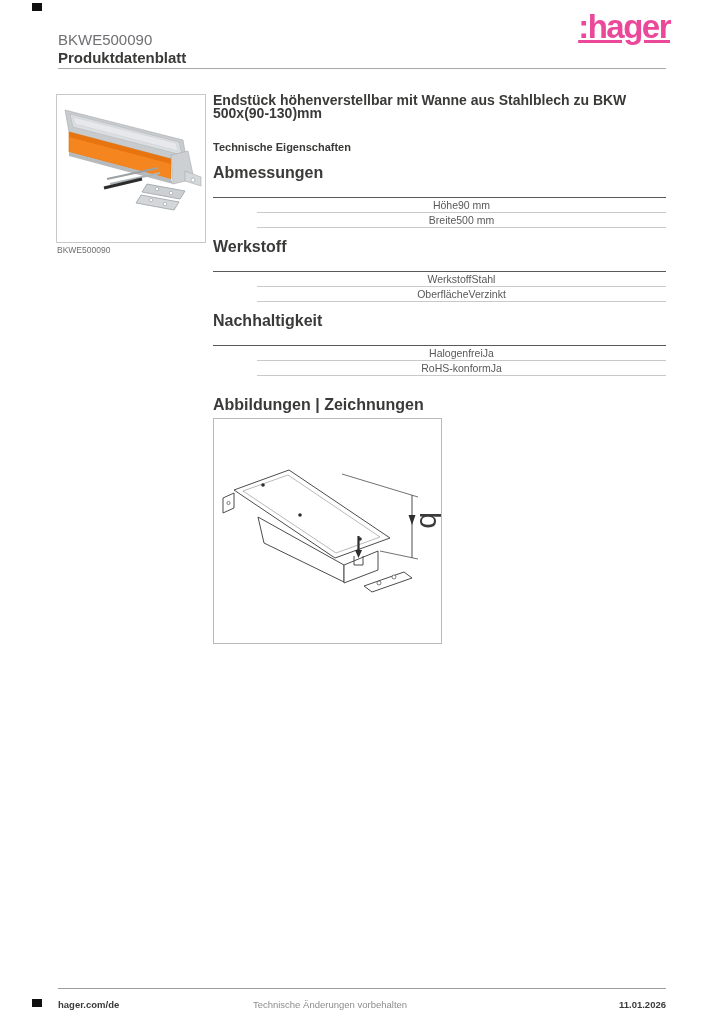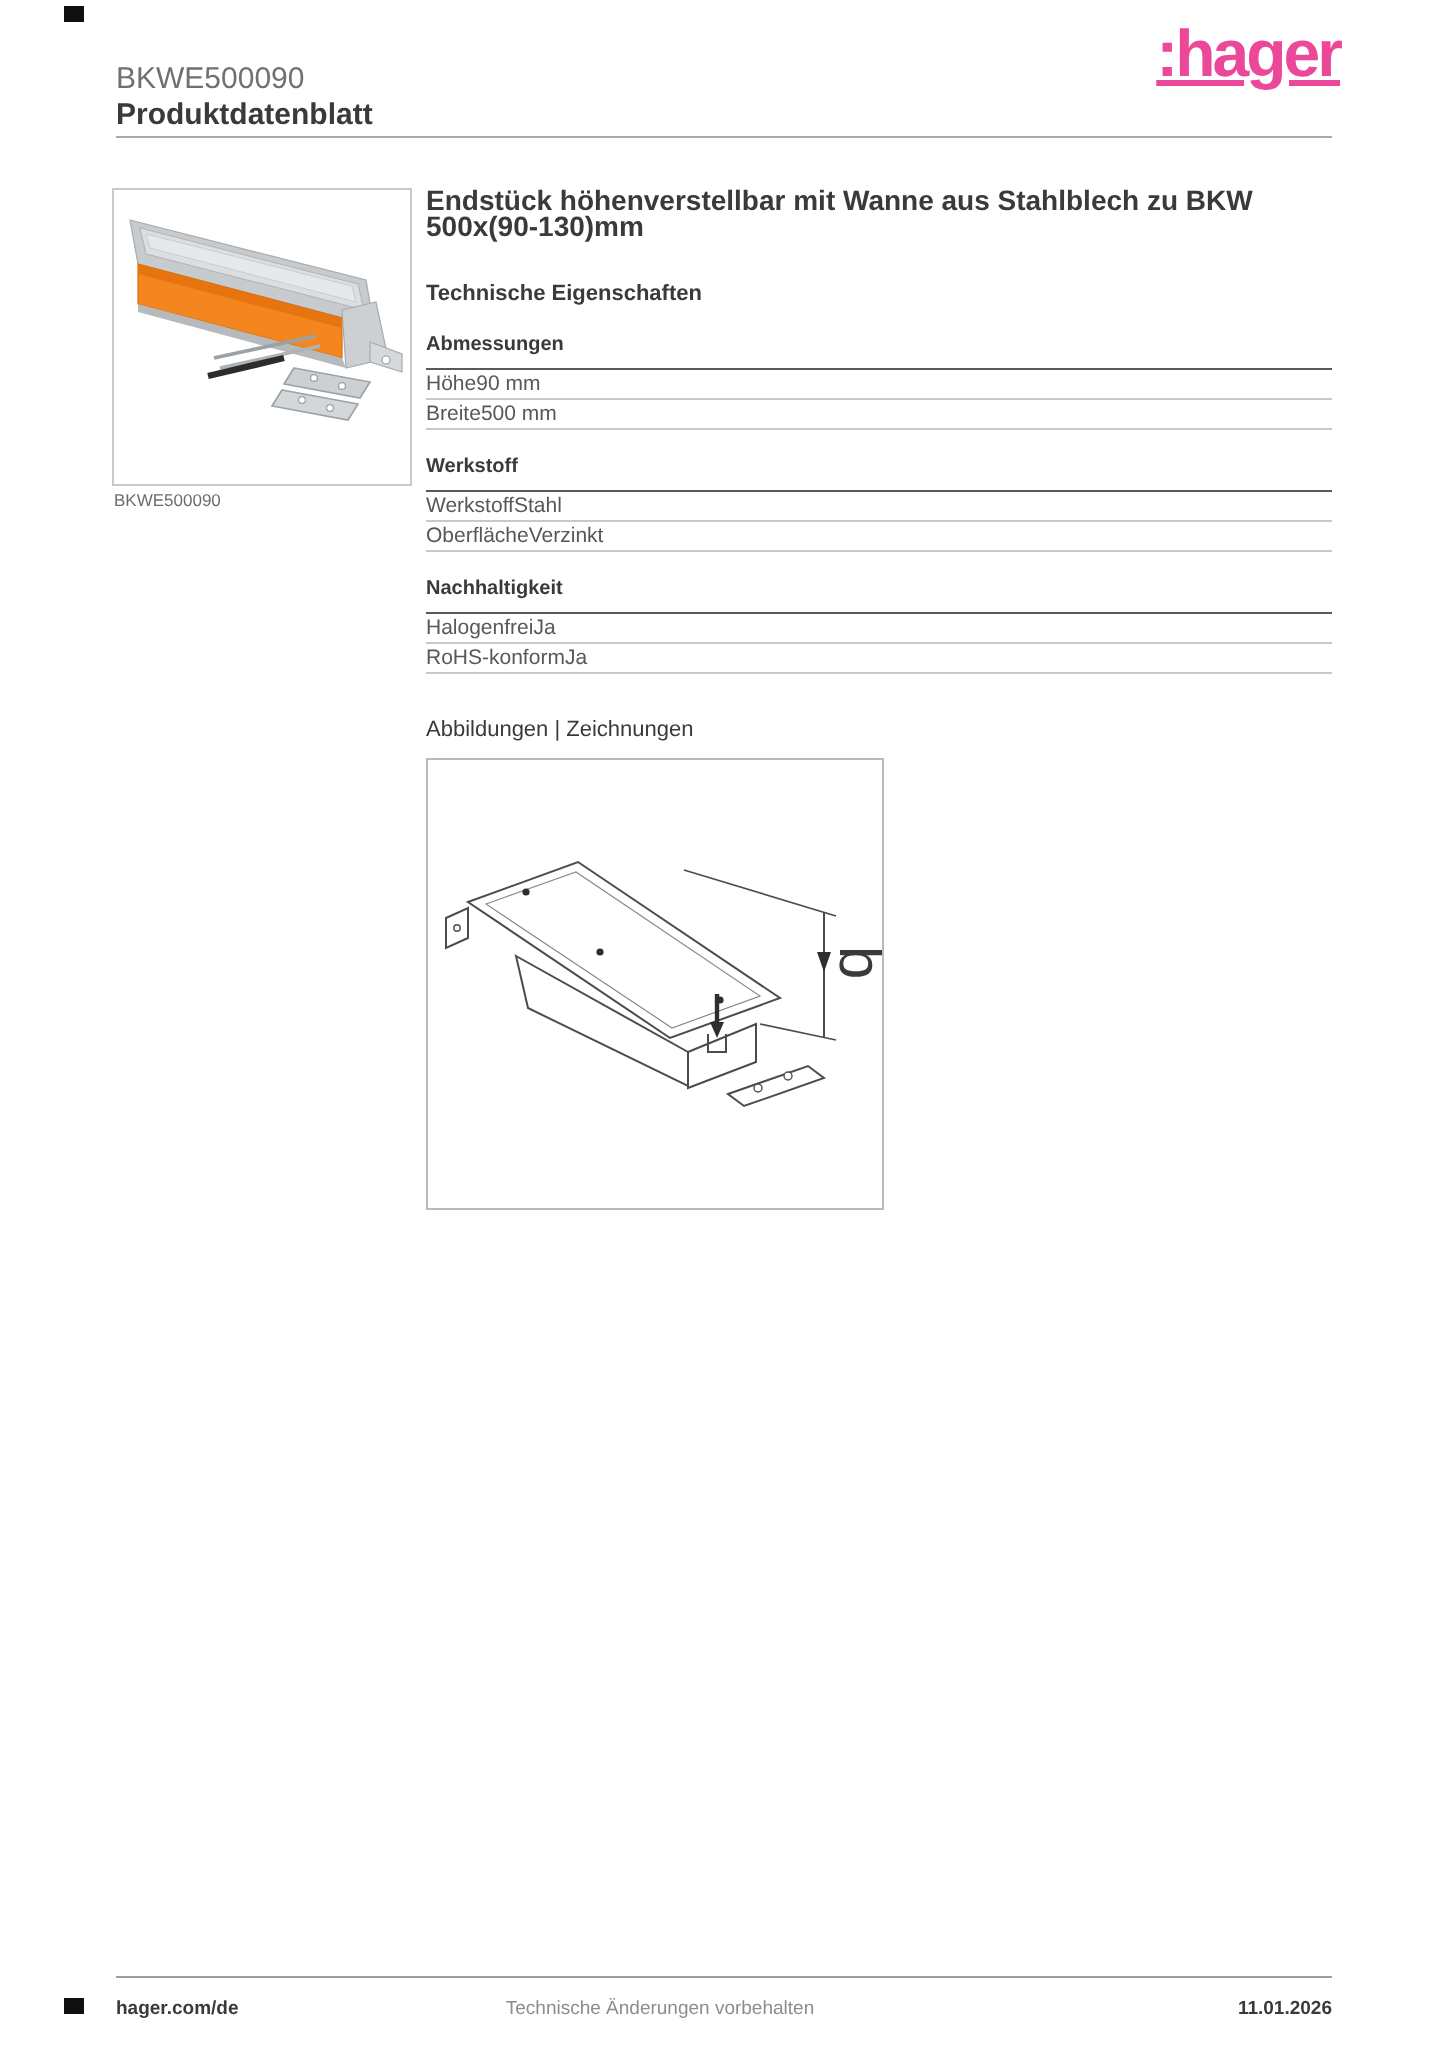--- a/index.html
+++ b/index.html
@@ -21,27 +21,27 @@
 
   
   .photo-box{position:absolute;left:56px;top:94px;width:148px;height:147px;border:1px solid #c9c9cb;background:#fff;}
   .photo-caption{position:absolute;left:57px;top:245px;font-size:8.5px;color:#6d6d70;}
 
   
   .right-col{position:absolute;left:213px;top:94px;width:453px;}
   .desc{font-size:14px;font-weight:bold;color:#3a3a39;line-height:13px;margin:0;}
   .tech-heading{font-size:11px;font-weight:bold;color:#3a3a39;line-height:13px;margin:21px 0 0 0;}
   .group{margin-top:12px;}
-  .group-title{font-size:10px;font-weight:bold;color:#3a3a39;line-height:13px;
-               padding-bottom:5px;border-bottom:1px solid #59595c;}
-  .row{display:flex;justify-content:flex-start;align-items:center;
+  .group-title{font-size:16px;font-weight:bold;color:#3a3a39;line-height:13px;
+               padding-bottom:18px;border-bottom:1px solid #59595c;}
+  .row{display:flex;justify-content:center;align-items:center;
        font-size:10.5px;color:#58585a;line-height:12px;padding:1px 0;
-       border-bottom:1px solid #c9c9cb;height:12px;}
+       border-bottom:1px solid #c9c9cb;height:12px;margin-left:44px;}
   .row .val{text-align:right;}
-  .drawings-heading{font-size:11px;font-weight:normal;color:#3a3a39;line-height:13px;margin:22px 0 0 0;}
+  .drawings-heading{font-size:16px;font-weight:bold;color:#3a3a39;line-height:13px;margin:22px 0 0 0;}
   .drawing-box{margin-top:7px;width:227px;height:224px;border:1px solid #b9b9bb;background:#fff;}
 
   
   .footer-rule{position:absolute;left:58px;top:988px;width:608px;height:0;border-top:1px solid #9d9d9f;}
   .footer-left{position:absolute;left:58px;top:999px;font-size:9.5px;font-weight:bold;color:#3a3a39;}
   .footer-center{position:absolute;left:0;top:999px;width:660px;text-align:center;font-size:9.5px;color:#8d8d8f;}
   .footer-right{position:absolute;right:58px;top:999px;font-size:9.5px;font-weight:bold;color:#3a3a39;margin-left:44px;}
 
   svg{display:block;}
 </style>

